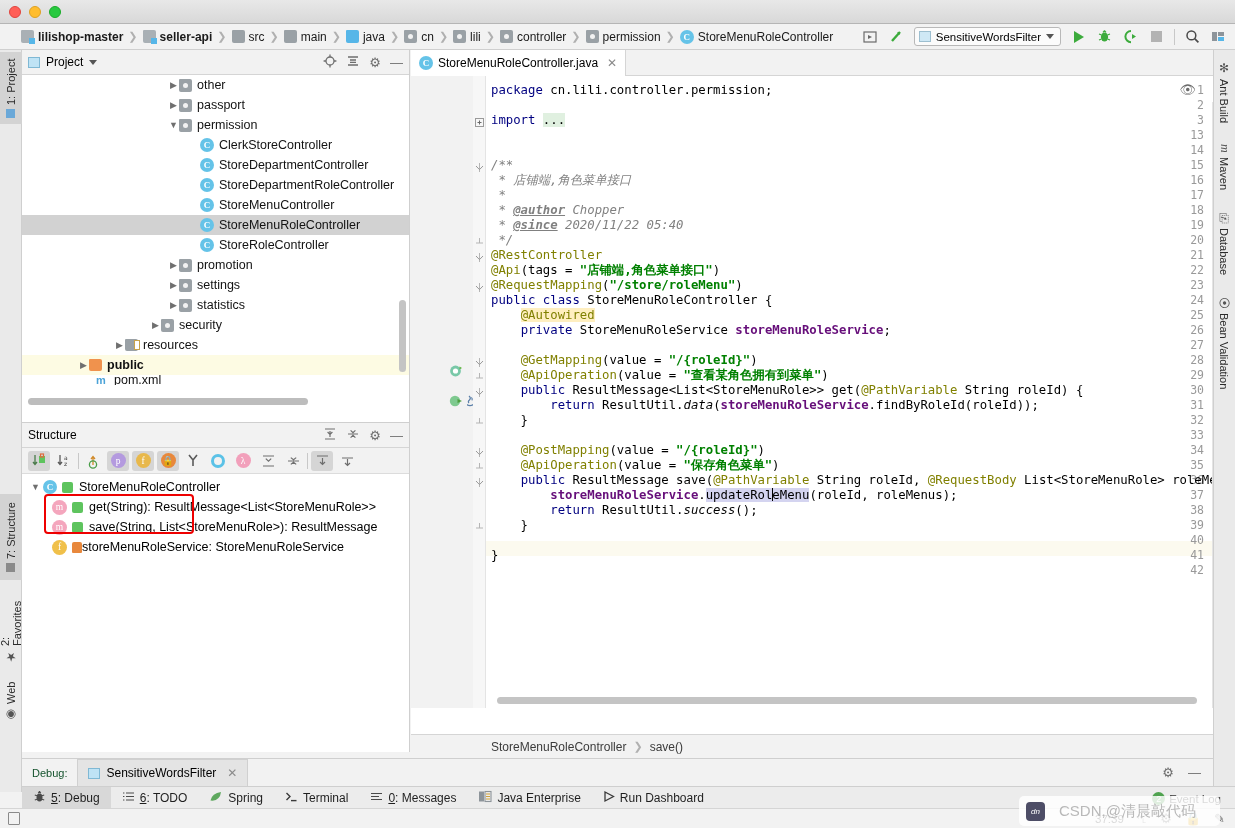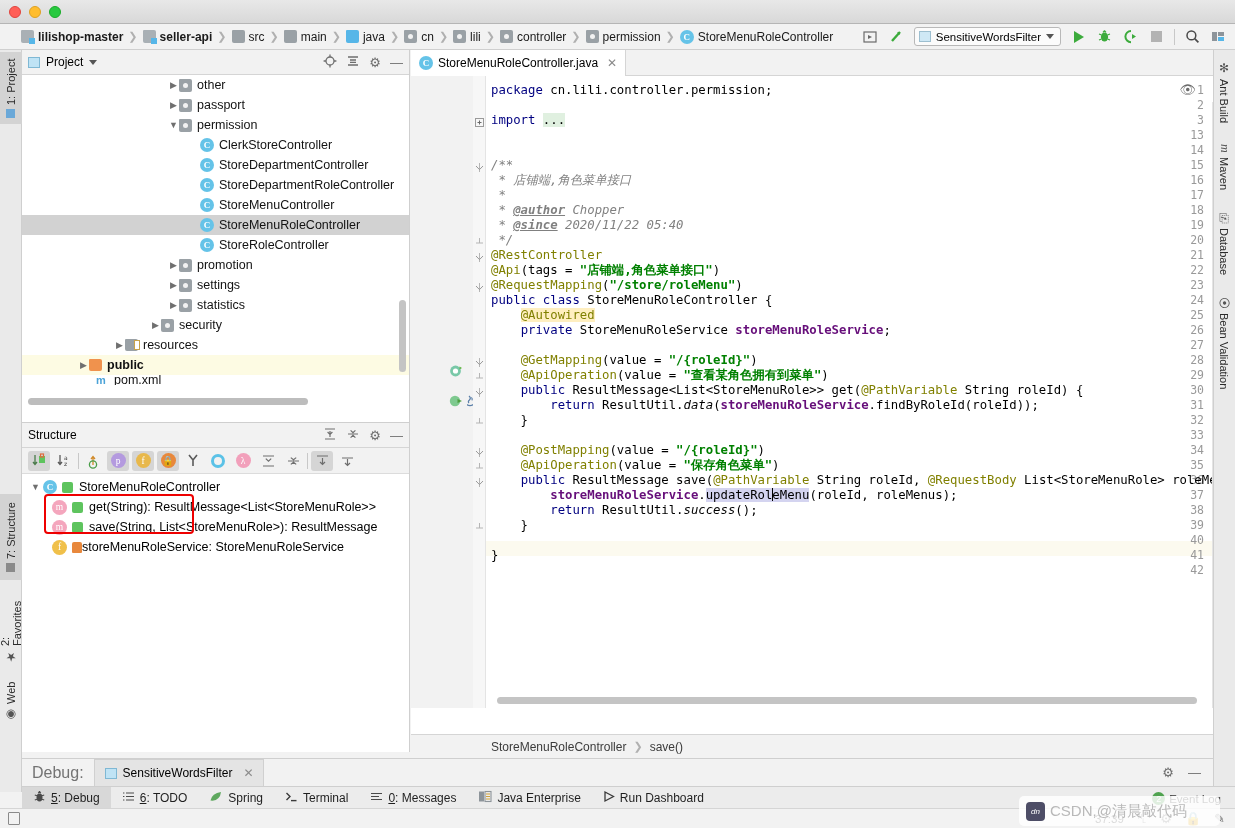--- a/index.html
+++ b/index.html
@@ -220,21 +220,21 @@
     writing-mode: vertical-rl; text-orientation: mixed;
     font-size: 11px; color: #2b2b2b; display: flex; align-items: center; justify-content: center;
     gap: 4px; padding: 6px 0; cursor: default;
   }
 
   
   .debugbar {
     position: absolute; left: 22px; top: 758px; width: 1191px; height: 28px;
     background: #f2f2f2; border-top: 1px solid #cfcfcf; display: flex; align-items: center; padding-left: 10px;
   }
-  .debugbar .lab { font-size: 16px; color: #737373; }
+  .debugbar .lab { font-size: 11px; color: #14532d; }
   .dtab {
     height: 27px; margin-left: 10px; display: flex; align-items: center; gap: 6px; padding: 0 10px;
     background: #e4e4e4; border: 1px solid #d0d0d0; border-bottom: none; font-size: 12px;
   }
   .dtab .sq { width: 12px; height: 11px; background: #bfe3f5; border: 1px solid #7fb8d4; }
   .dbg-tools { margin-left: auto; display: flex; align-items: center; gap: 14px; padding-right: 12px; }
 
   .toolwin {
     position: absolute; left: 22px; top: 786px; width: 1213px; height: 22px;
     background: #ececec; border-top: 1px solid #cfcfcf; display: flex; align-items: center; gap: 0;
@@ -256,21 +256,21 @@
 
   .eventlog { position: absolute; right: 14px; top: 792px; display: flex; align-items: center; gap: 4px;
     font-size: 11.5px; color: #333; }
   .evdot { width: 13px; height: 13px; border-radius: 50%; background: #4fa34f; color: #fff;
     font-size: 9px; display: flex; align-items: center; justify-content: center; }
 
   
   .watermark {
     position: absolute; left: 1019px; top: 796px; width: 201px; height: 30px;
     background: rgba(255,255,255,0.82); border-radius: 5px;
-    display: flex; align-items: center; gap: 5px; padding-left: 7px;
+    display: flex; align-items: center; gap: 14px; padding-left: 7px;
     font-size: 15px; color: #b9b9b9; pointer-events: none;
   }
   .wm-logo { width: 19px; height: 19px; background: #4d4d66; border-radius: 4px; color: #fff;
     font-size: 8px; display: flex; align-items: center; justify-content: center; font-style: italic; }
 </style>
 </head>
 <body>
 
 <div id="app">
 

